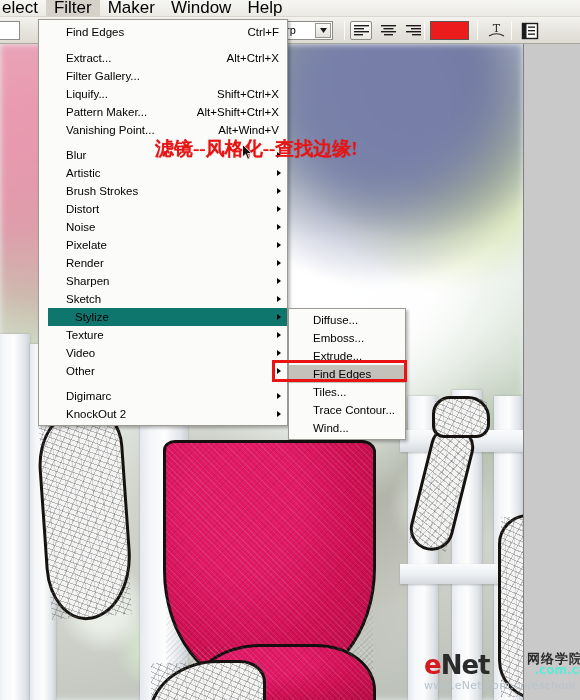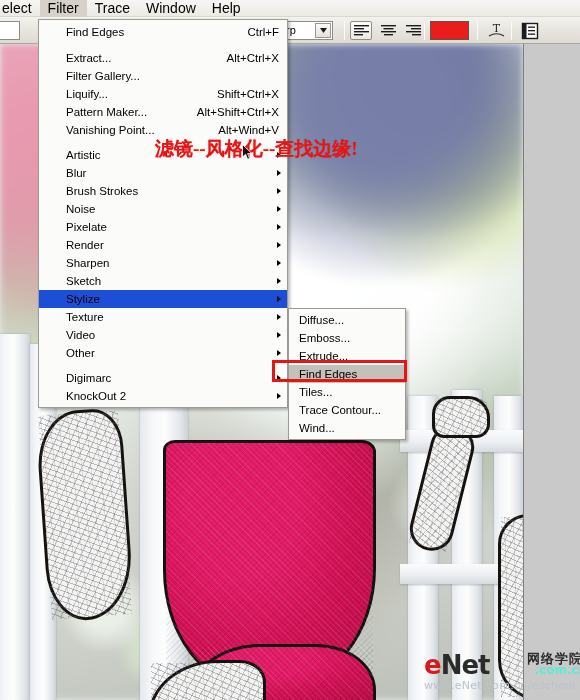--- a/index.html
+++ b/index.html
@@ -111,21 +111,21 @@
     border-left: 1px solid #7e7e7e;
   }
 
   
   #menubar {
     position: absolute; left: 0; top: 0;
     width: 580px; height: 17px;
     background: linear-gradient(180deg,#f6f6f4 0%, #eceae4 100%);
     border-bottom: 1px solid #d9d7d0;
     display: flex; align-items: center;
-    font-size: 14px; color: #000;
+    font-size: 17px; color: #000;
     z-index: 30;
   }
   .menu-item {
     padding: 1px 8px 2px 8px;
     line-height: 14px;
     white-space: nowrap;
     cursor: default;
   }
   .menu-item.first { padding-left: 2px; }
   .menu-item.active { background: #d6d2ca; }
@@ -215,28 +215,28 @@
     line-height: inherit;
   }
   .mrow .arrow {
     position: absolute; right: 6px; top: 50%;
     transform: translateY(-50%);
     width: 0; height: 0;
     border-left: 4px solid #000;
     border-top: 3.5px solid transparent;
     border-bottom: 3.5px solid transparent;
   }
-  .mrow.hl { background: #1d4ed8; }
+  .mrow.hl { background: #0f766e; margin-left: 9px; }
   .mrow.hl-box { background: #c3c1ba; }
   .msep {
     height: 1px; margin: 3px 2px 3px 2px;
     background: #c4c2bb;
     border-bottom: 1px solid #fcfcfb;
   }
-  #stylize-submenu .mrow { padding-left: 10px; }
+  #stylize-submenu .mrow { padding-left: 24px; }
 
   
   #red-box {
     position: absolute;
     left: 272px; top: 360px;
     width: 135px; height: 22px;
     border: 3px solid #e81414;
     z-index: 45;
     pointer-events: none;
   }
@@ -356,21 +356,21 @@
       <span id="wm-enet"><span class="e">e</span><span class="net">Net</span></span>
       <span id="wm-cn">.com.cn</span>
     </div>
     <div id="wm-zh">网络学院</div>
     <div id="wm-url">www.eNet.com.cn/eschool</div>
   </div>
 
   <div id="menubar">
     <div class="menu-item first">elect</div>
     <div class="menu-item active">Filter</div>
-    <div class="menu-item">Trace</div>
+    <div class="menu-item">Maker</div>
     <div class="menu-item">Window</div>
     <div class="menu-item">Help</div>
   </div>
 
   <div id="optionsbar">
     <div class="ob-field" id="ob-left-field">g</div>
 
     <div class="ob-field" id="ob-combo">
       <span>arp</span>
       <span id="ob-combo-btn">
@@ -467,29 +467,33 @@
       <span class="shortcut">Alt+Shift+Ctrl+X</span>
     </div>
     <div class="mrow">
       <span>Vanishing Point...</span>
       <span class="shortcut">Alt+Wind+V</span>
     </div>
 
     <div class="msep"></div>
 
     <div class="mrow">
+      <span>Blur</span>
+      <span class="arrow"></span>
+    </div>
+    <div class="mrow">
       <span>Artistic</span>
       <span class="arrow"></span>
     </div>
     <div class="mrow">
-      <span>Blur</span>
-      <span class="arrow"></span>
-    </div>
-    <div class="mrow">
       <span>Brush Strokes</span>
+      <span class="arrow"></span>
+    </div>
+    <div class="mrow">
+      <span>Distort</span>
       <span class="arrow"></span>
     </div>
     <div class="mrow">
       <span>Noise</span>
       <span class="arrow"></span>
     </div>
     <div class="mrow">
       <span>Pixelate</span>
       <span class="arrow"></span>
     </div>

